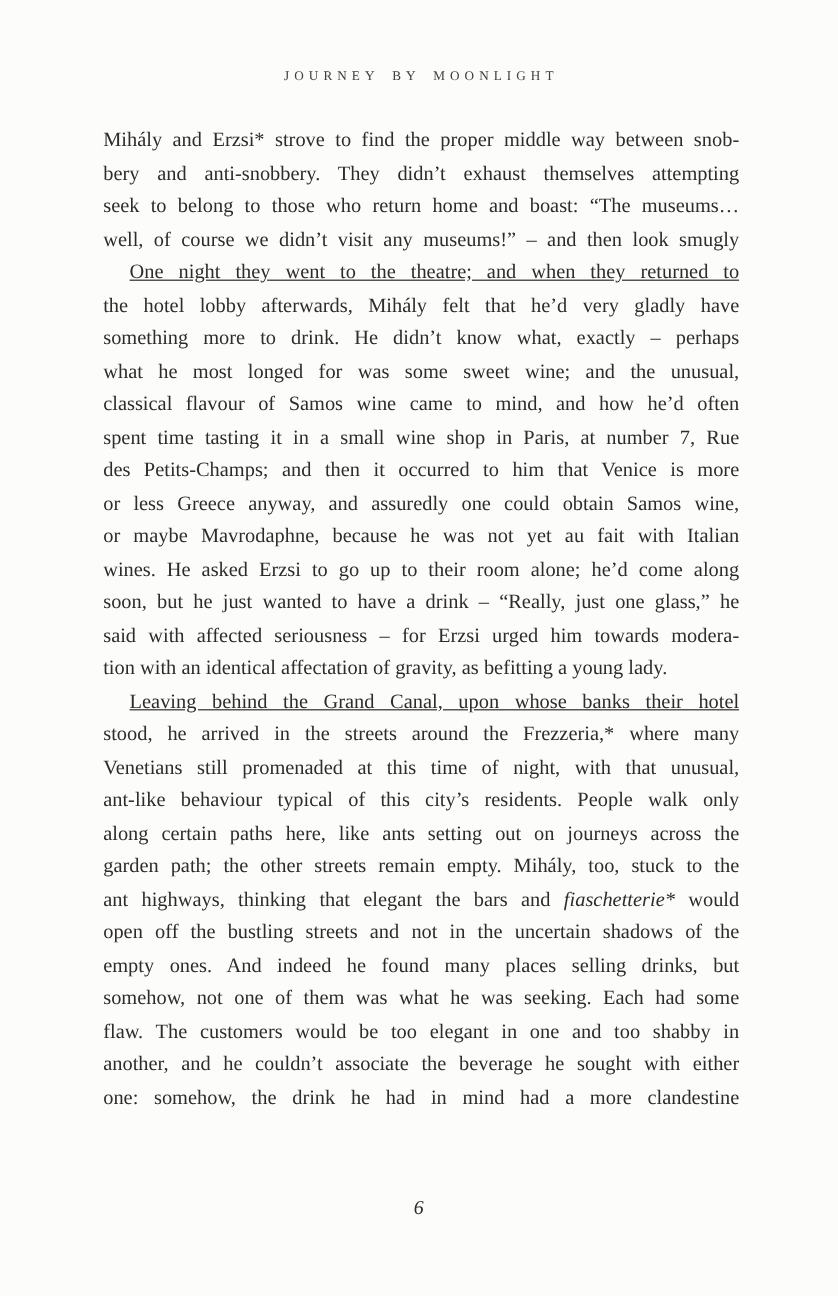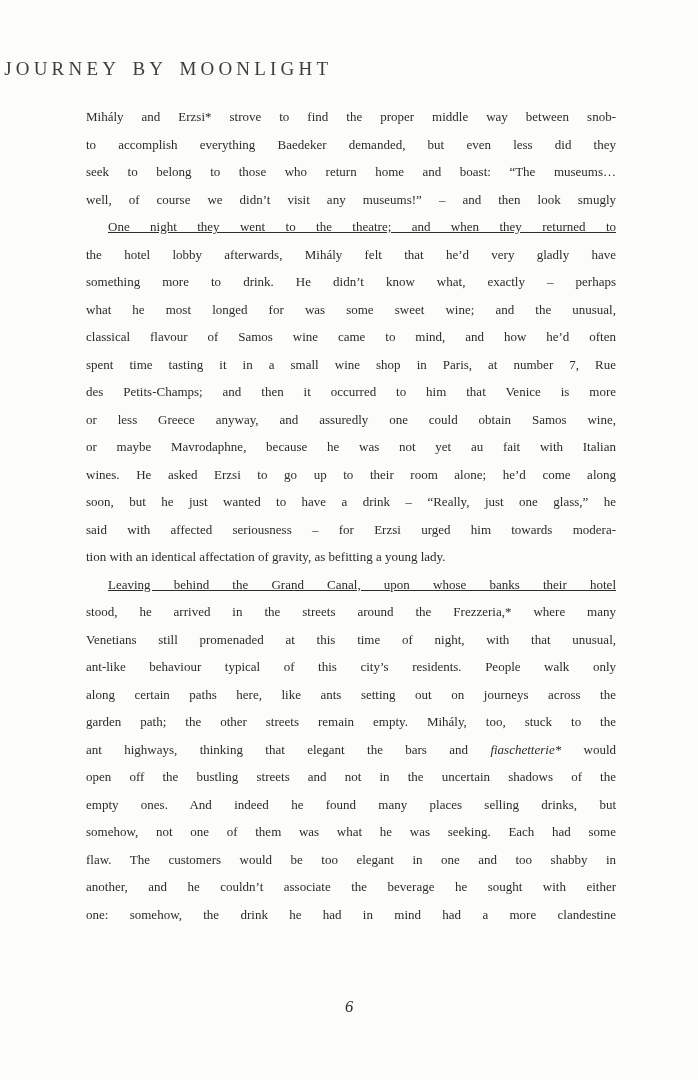--- a/index.html
+++ b/index.html
@@ -19,33 +19,34 @@
     position: relative;
     width: 698px;
     height: 1080px;
     background: var(--bg);
   }
   .running-header {
     position: absolute;
     top: 58px;
     left: 0;
     right: 0;
-    font-size: 19px;
+    text-align: center;
+    font-size: 11px;
     font-weight: normal;
     letter-spacing: 4.2px;
     word-spacing: 4px;
     text-indent: 4.2px;
     color: var(--header);
   }
   .text-block {
     position: absolute;
     top: 103px;
     left: 86px;
     width: 530px;
-    font-size: 13px;
+    font-size: 17px;
     color: var(--text);
   }
   .line {
     height: 27.5px;
     line-height: 27.5px;
     overflow: hidden;
     text-align: justify;
     text-align-last: justify;
     text-justify: inter-word;
     white-space: nowrap; 
@@ -67,21 +68,21 @@
 </style>
 </head>
 <body>
 
 <div class="page">
   <header class="running-header">JOURNEY BY MOONLIGHT</header>
 
   <main class="text-block">
       <div class="paragraph">
         <div class="line"><span>Mihály and Erzsi* strove to find the proper middle way between snob-</span></div>
-        <div class="line"><span>to accomplish everything Baedeker demanded, but even less did they</span></div>
+        <div class="line"><span>bery and anti-snobbery. They didn’t exhaust themselves attempting</span></div>
         <div class="line"><span>seek to belong to those who return home and boast: “The museums…</span></div>
         <div class="line"><span>well, of course we didn’t visit any museums!” – and then look smugly</span></div>
       </div>
       <div class="paragraph">
         <div class="line indent"><span>One night they went to the theatre; and when they returned to</span></div>
         <div class="line"><span>the hotel lobby afterwards, Mihály felt that he’d very gladly have</span></div>
         <div class="line"><span>something more to drink. He didn’t know what, exactly – perhaps</span></div>
         <div class="line"><span>what he most longed for was some sweet wine; and the unusual,</span></div>
         <div class="line"><span>classical flavour of Samos wine came to mind, and how he’d often</span></div>
         <div class="line"><span>spent time tasting it in a small wine shop in Paris, at number 7, Rue</span></div>

